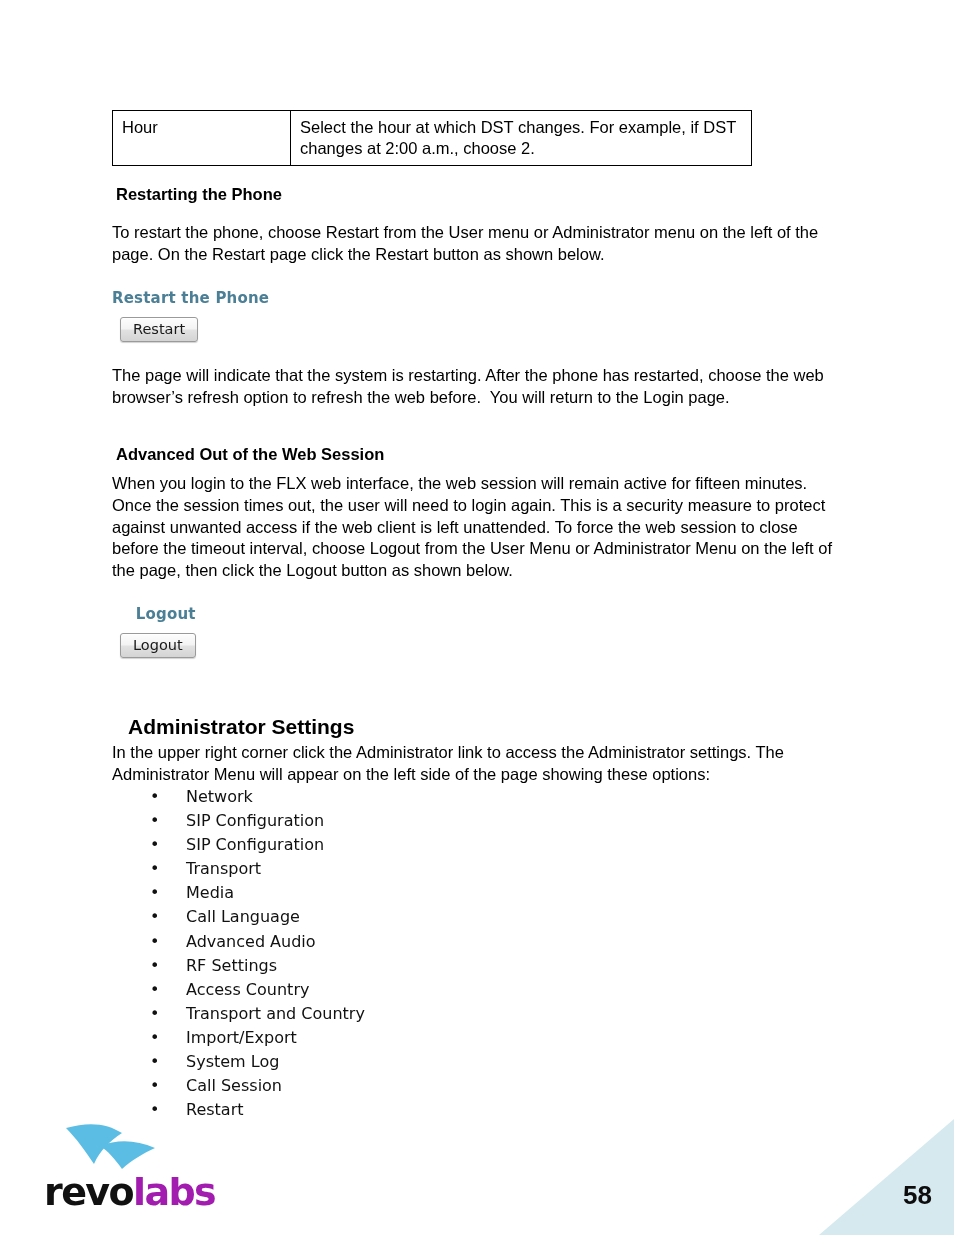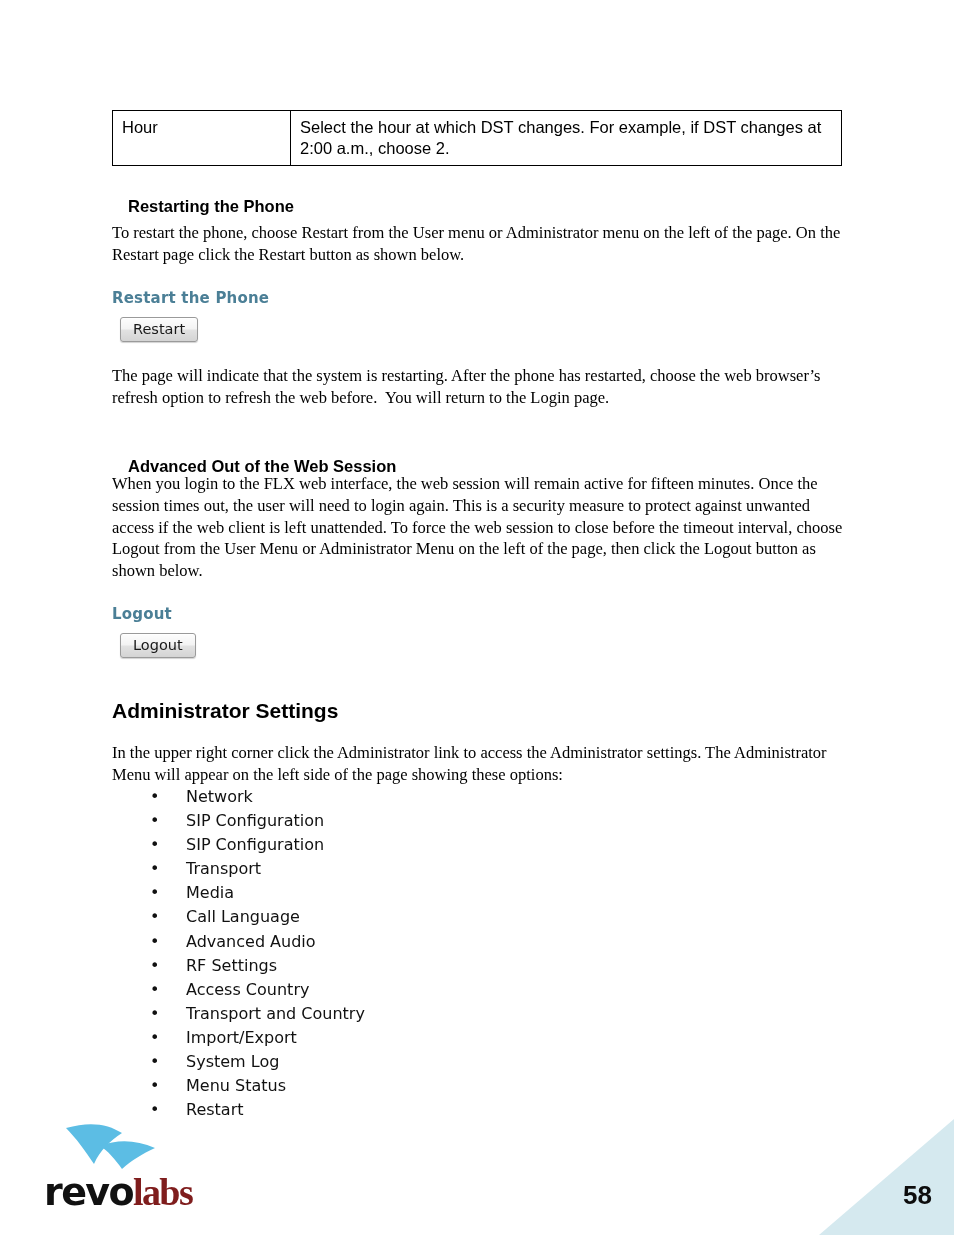--- a/index.html
+++ b/index.html
@@ -28,57 +28,57 @@
     left: 112px;
     top: 0;
     width: 730px;
   }
 
   
   .param-table {
     position: absolute;
     left: 0;
     top: 110px;
-    width: 730px;
+    width: 640px;
     border-collapse: collapse;
     table-layout: fixed;
   }
   .param-table td {
     border: 1.6px solid #000000;
     padding: 6px 8px 7px 9px;
     font-size: 16.5px;
     line-height: 1.25;
     vertical-align: top;
     font-family: "Liberation Sans", sans-serif;
   }
   .param-table td.name-cell {
     width: 160px;
   }
 
   
   h3.sub-head {
     font-size: 16.5px;
     font-weight: bold;
-    margin: 16px;
+    margin: 4px;
     line-height: 1.2;
     font-family: "Liberation Sans", sans-serif;
   }
   h2.section-head {
     font-size: 21px;
     font-weight: bold;
-    margin: 0;
+    margin: 16px;
     line-height: 1.2;
     font-family: "Liberation Sans", sans-serif;
   }
 
   p.body-text {
     font-size: 16.5px;
     line-height: 1.32;
     margin: 0;
-    font-family: Liberation Serif, serif;
+    font-family: Liberation Sans, sans-serif;
     white-space: pre-wrap;
   }
 
   
   .blk { position: absolute; left: 0; }
 
   #restart-head     { top: 181px; }
   #restart-para     { top: 222px;  width: 730px; }
 
   #screenshot-restart { top: 290px; }
@@ -96,20 +96,21 @@
 
   
   .ui-title {
     color: #4b7f96;
     font-size: 15px;
     font-weight: bold;
     letter-spacing: 0.2px;
     font-family: "DejaVu Sans", sans-serif;
     margin: 0 0 10px 0;
     line-height: 1.1;
+    text-align: right;
   }
   .ui-button {
     display: inline-block;
     margin-left: 8px;
     padding: 3px 12px 4px 12px;
     font-size: 14.5px;
     font-family: "DejaVu Sans", sans-serif;
     color: #1a1a1a;
     background: linear-gradient(to bottom, #fdfdfd 0%, #f3f3f3 48%, #e2e2e2 52%, #d4d4d4 100%);
     border: 1px solid #9a9a9a;
@@ -159,21 +160,21 @@
     position: absolute;
     left: 0;
     top: 51px;
     font-family: "DejaVu Sans", sans-serif;
     font-size: 38px;
     font-weight: bold;
     letter-spacing: -1.6px;
     line-height: 1;
   }
   .logo-word .w-revo { color: #111111; text-align: right; }
-  .logo-word .w-labs { color: #7f1d1d; font-family: Liberation Serif, serif; }
+  .logo-word .w-labs { color: #a21caf; }
 
   
   .corner-triangle {
     position: absolute;
     right: 0;
     bottom: 0;
     width: 135px;
     height: 116px;
     background: #d5e9ef;
     clip-path: polygon(100% 0, 100% 100%, 0 100%);
@@ -235,21 +236,21 @@
         <li><span class="bullet-dot">•</span><span>SIP Configuration</span></li>
         <li><span class="bullet-dot">•</span><span>Transport</span></li>
         <li><span class="bullet-dot">•</span><span>Media</span></li>
         <li><span class="bullet-dot">•</span><span>Call Language</span></li>
         <li><span class="bullet-dot">•</span><span>Advanced Audio</span></li>
         <li><span class="bullet-dot">•</span><span>RF Settings</span></li>
         <li><span class="bullet-dot">•</span><span>Access Country</span></li>
         <li><span class="bullet-dot">•</span><span>Transport and Country</span></li>
         <li><span class="bullet-dot">•</span><span>Import/Export</span></li>
         <li><span class="bullet-dot">•</span><span>System Log</span></li>
-        <li><span class="bullet-dot">•</span><span>Menu Status</span></li>
+        <li><span class="bullet-dot">•</span><span>Call Session</span></li>
         <li><span class="bullet-dot">•</span><span>Restart</span></li>
       </ul>
 
   </div>
 
   <div class="logo-wrap">
     <svg class="logo-bird" viewBox="0 0 108 52">
       <path d="M6 6 C30 -1 48 2 62 11 C50 19 40 28 34 42 C26 30 16 16 6 6 Z" fill="#5cbde4"></path>
       <path d="M40 24 C58 17 76 18 95 26 C82 32 72 38 62 47 C55 37 48 29 40 24 Z" fill="#5cbde4"></path>
     </svg>

